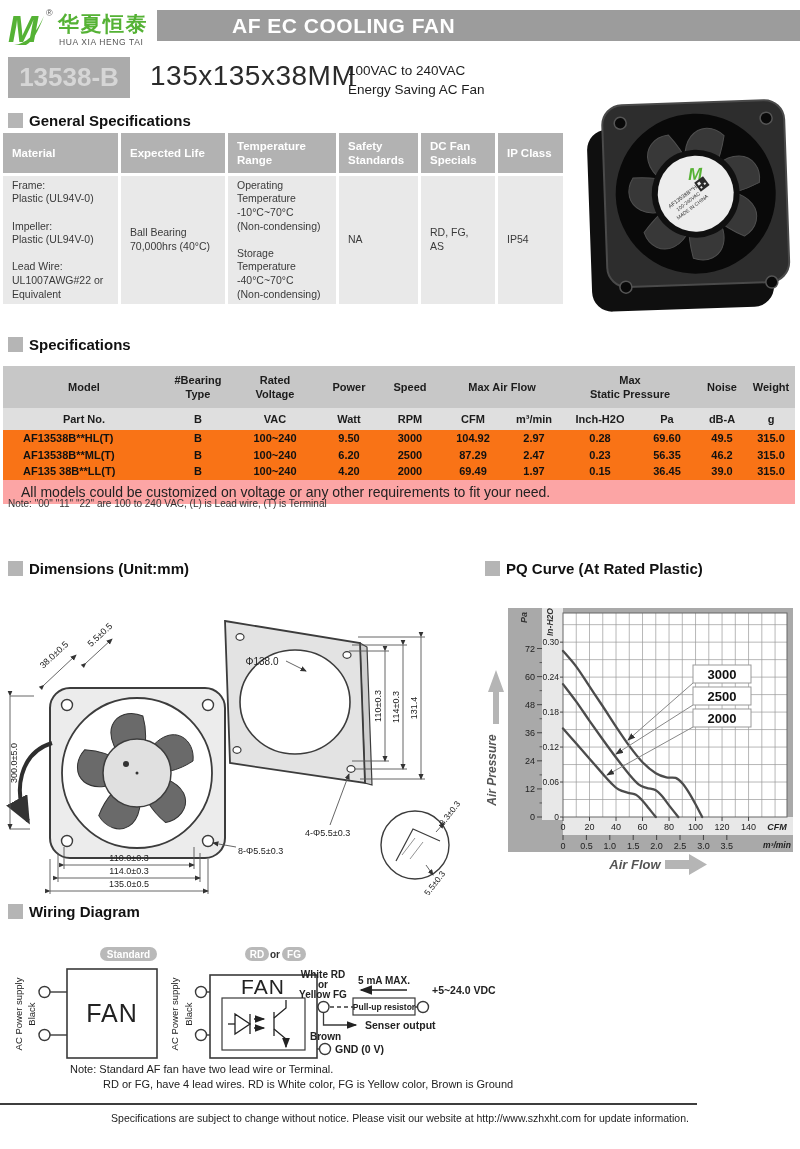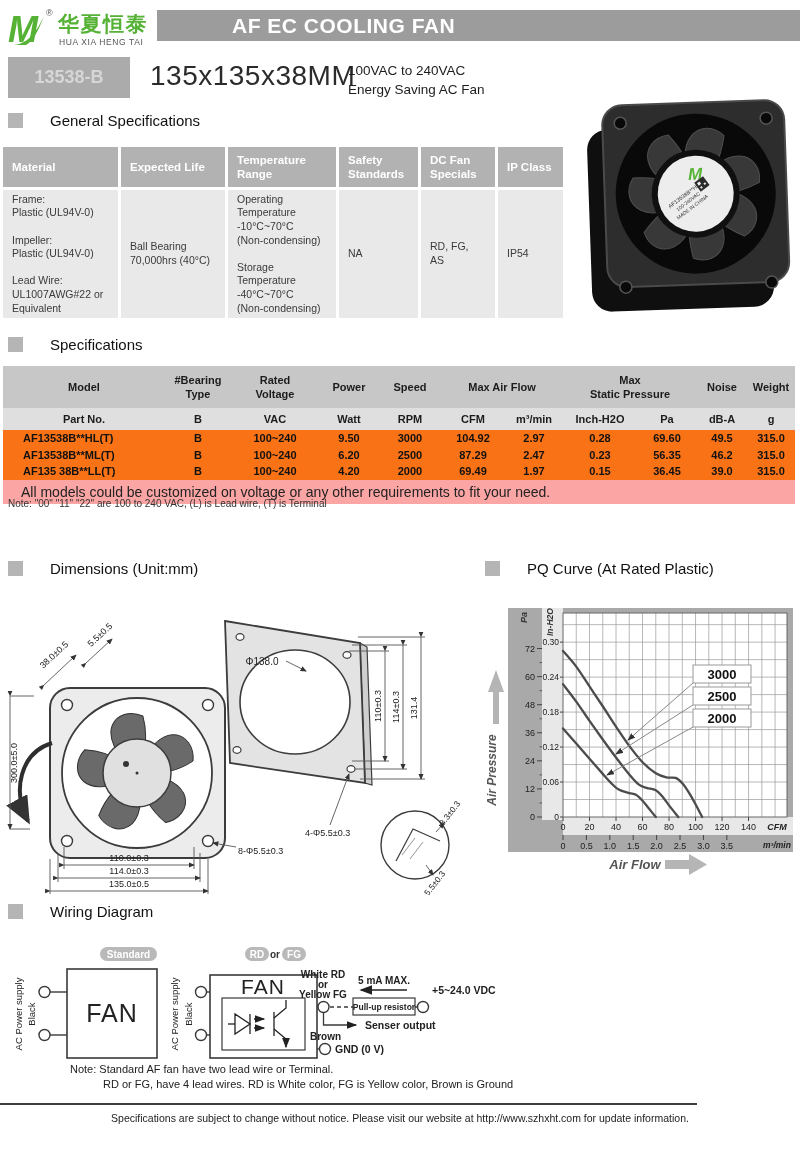--- a/index.html
+++ b/index.html
@@ -3,28 +3,28 @@
 <meta charset="utf-8">
 <style>
   html,body{margin:0;padding:0;background:#fff;}
   body{font-family:"Liberation Sans",sans-serif;color:#222;}
   .page{position:relative;width:800px;height:1149px;background:#fff;overflow:hidden;}
   .abs{position:absolute;}
   
   .banner{left:145px;top:10px;right:0;height:31px;background:#9c9c9c;color:#fff;
           font-size:21px;font-weight:bold;letter-spacing:.5px;line-height:31px;padding-left:75px;margin-left:12px;}
   .badge{left:8px;top:57px;width:122px;height:41px;background:#ababab;color:#d6d6d6;
-         font-size:18px;font-weight:bold;text-align:center;line-height:41px;}
+         font-size:26px;font-weight:bold;text-align:center;line-height:41px;}
   .sizetxt{left:150px;top:60px;font-size:28px;color:#2b2b2b;letter-spacing:.5px;}
   .volt{left:348px;top:62px;font-size:13.5px;line-height:1.4;color:#1d1d1d;}
   
-  .sec{display:flex;align-items:center;gap:27px;font-size:15px;font-weight:normal;color:#111;}
+  .sec{display:flex;align-items:center;gap:6px;font-size:15px;font-weight:bold;color:#111;}
   .sqr{width:15px;height:15px;background:#b5b5b5;display:inline-block;}
   
-  .gtable{left:3px;top:147px;width:560px;display:flex;flex-direction:column;gap:3px;font-size:10.5px;}
+  .gtable{left:3px;top:133px;width:560px;display:flex;flex-direction:column;gap:3px;font-size:10.5px;}
   .grow{display:flex;gap:3px;}
   .gh{background:#b2b2b2;color:#fff;font-weight:bold;font-size:11.5px;height:40px;display:flex;align-items:center;padding-left:9px;box-sizing:border-box;line-height:1.25;}
   .gc{background:#e9e9e9;color:#3a3a3a;height:128px;display:flex;align-items:center;padding-left:9px;box-sizing:border-box;white-space:pre-line;line-height:1.3;}
   
   .stable{left:3px;top:366px;width:792px;}
   table{border-collapse:collapse;table-layout:fixed;width:792px;font-size:11px;}
   .sh1 td{background:#c7c7c7;color:#1c1c1c;font-weight:bold;text-align:center;height:40px;white-space:pre-line;line-height:1.3;vertical-align:middle;}
   .sh2 td{background:#dfdfdf;color:#1c1c1c;font-weight:bold;text-align:center;height:20px;}
   .sd td{background:#f97316;color:#111;font-weight:600;text-align:center;height:14.5px;}
   .sd td.tleft{text-align:left;padding-left:20px;}

